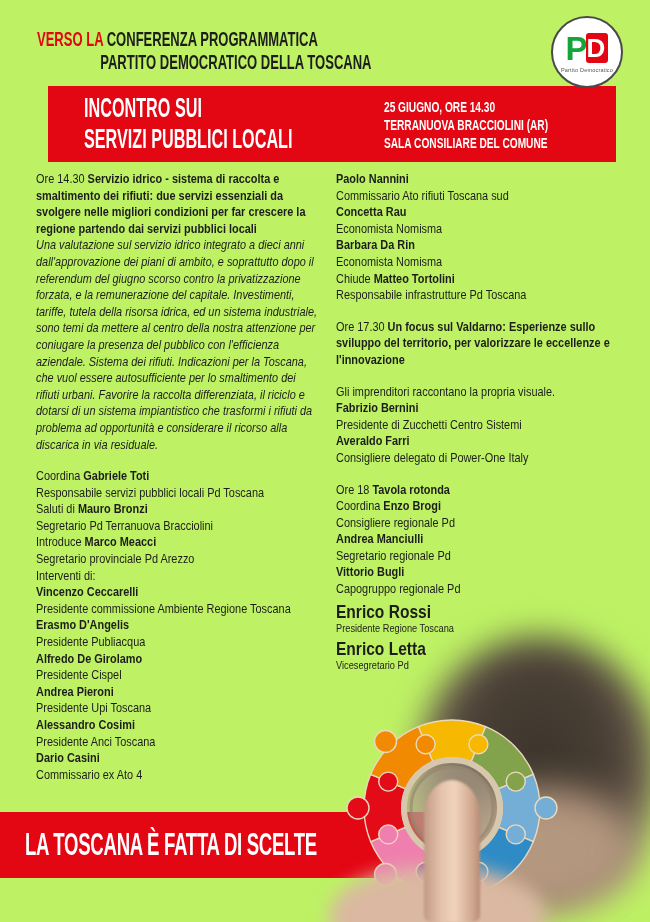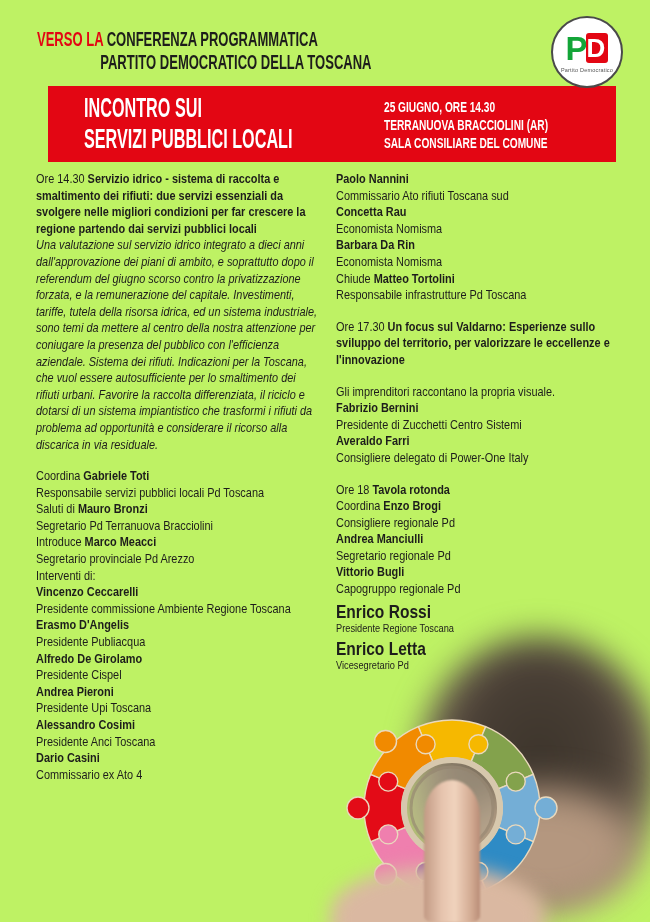--- a/index.html
+++ b/index.html
@@ -159,20 +159,23 @@
       <div class="line"><b>Andrea Manciulli</b></div>
       <div class="line"><span>Segretario regionale Pd</span></div>
       <div class="line"><b>Vittorio Bugli</b></div>
       <div class="line"><span>Capogruppo regionale Pd</span></div>
       <div class="line big"><b>Enrico Rossi</b></div>
       <div class="line small"><span>Presidente Regione Toscana</span></div>
       <div class="line big"><b>Enrico Letta</b></div>
       <div class="line small"><span>Vicesegretario Pd</span></div>
     </div>
 
+  <div class="footer">
+    <span class="footer-slogan">LA TOSCANA È FATTA DI SCELTE</span>
+  </div>
 
   <div class="head-blur"></div>
   <div class="face-blur"></div>
   <svg class="puzzle" id="puzzle-svg" viewBox="-110 -110 220 220">
       <path d="M-33.67614204812789 -81.30139886099323 A88 88 0 0 1 33.67614204812791 -81.30139886099323 L19.13417161825449 -46.19397662556434 A50 50 0 0 0 -19.134171618254488 -46.19397662556434 Z" fill="#f6b800" stroke="#ead9bd" stroke-width="1.4"></path>
       <path d="M33.67614204812791 -81.30139886099323 A88 88 0 0 1 81.30139886099323 -33.6761420481279 L46.19397662556434 -19.134171618254488 A50 50 0 0 0 19.13417161825449 -46.19397662556434 Z" fill="#83a24c" stroke="#ead9bd" stroke-width="1.4"></path>
       <path d="M81.30139886099323 -33.6761420481279 A88 88 0 0 1 81.30139886099323 33.6761420481279 L46.19397662556434 19.134171618254488 A50 50 0 0 0 46.19397662556434 -19.134171618254488 Z" fill="#74aed6" stroke="#ead9bd" stroke-width="1.4"></path>
       <circle cx="94" cy="0" r="11" fill="#74aed6" stroke="#ead9bd" stroke-width="1.4"></circle>
       <path d="M81.30139886099323 33.6761420481279 A88 88 0 0 1 33.67614204812791 81.30139886099323 L19.13417161825449 46.19397662556434 A50 50 0 0 0 46.19397662556434 19.134171618254488 Z" fill="#2e8bc5" stroke="#ead9bd" stroke-width="1.4"></path>
       <path d="M33.67614204812791 81.30139886099323 A88 88 0 0 1 -33.67614204812789 81.30139886099323 L-19.134171618254488 46.19397662556434 A50 50 0 0 0 19.13417161825449 46.19397662556434 Z" fill="#9053a1" stroke="#ead9bd" stroke-width="1.4"></path>

